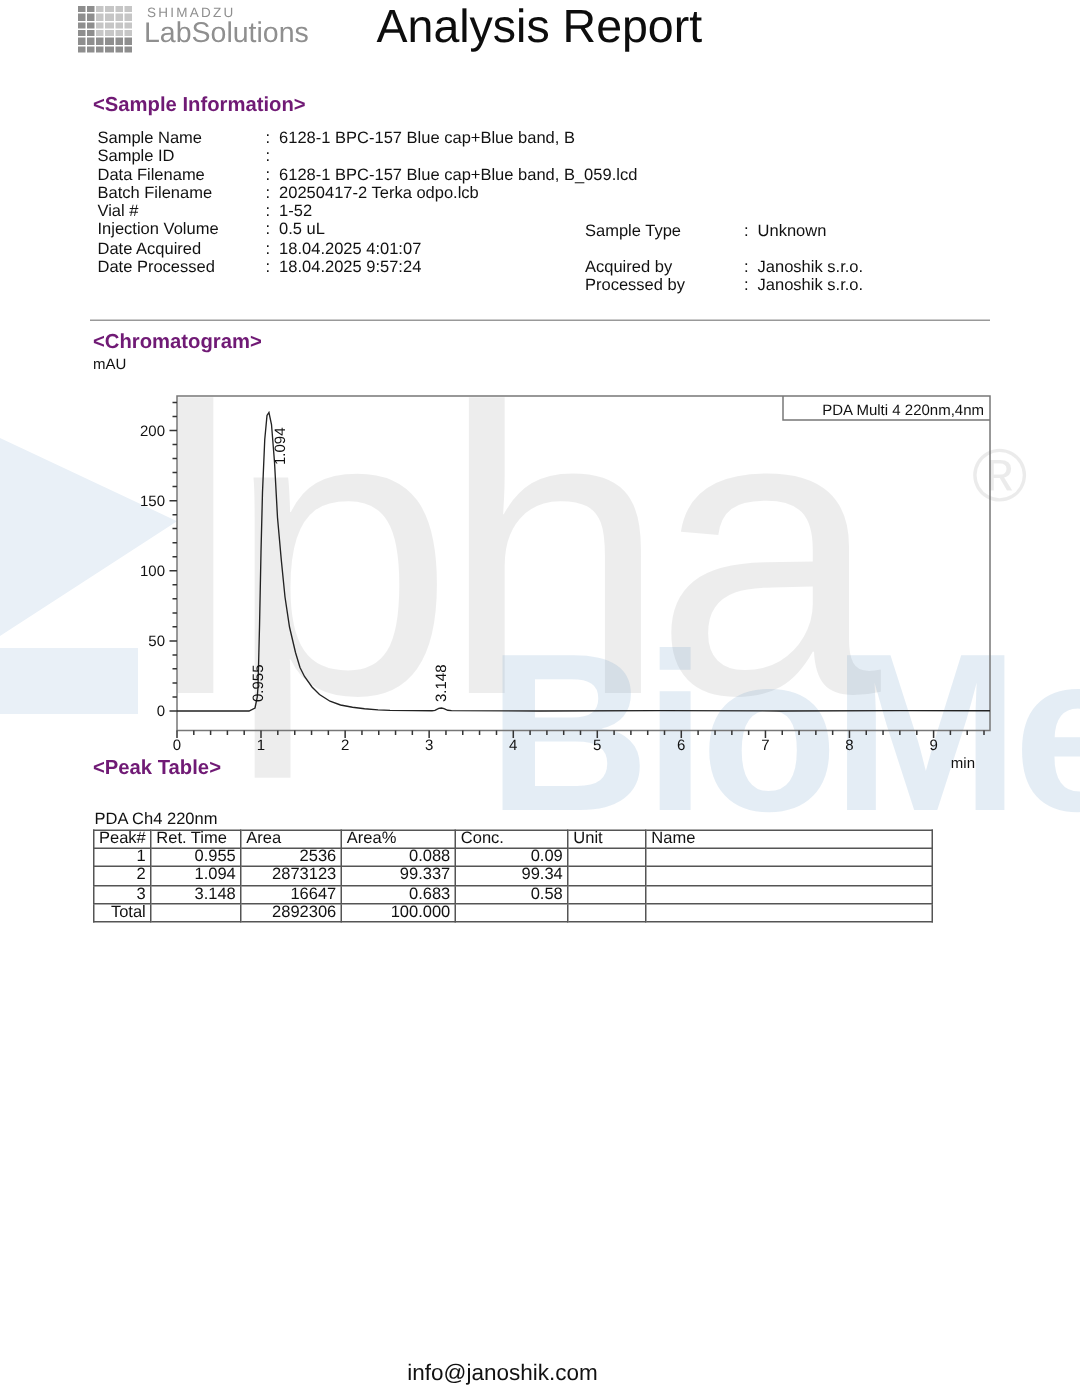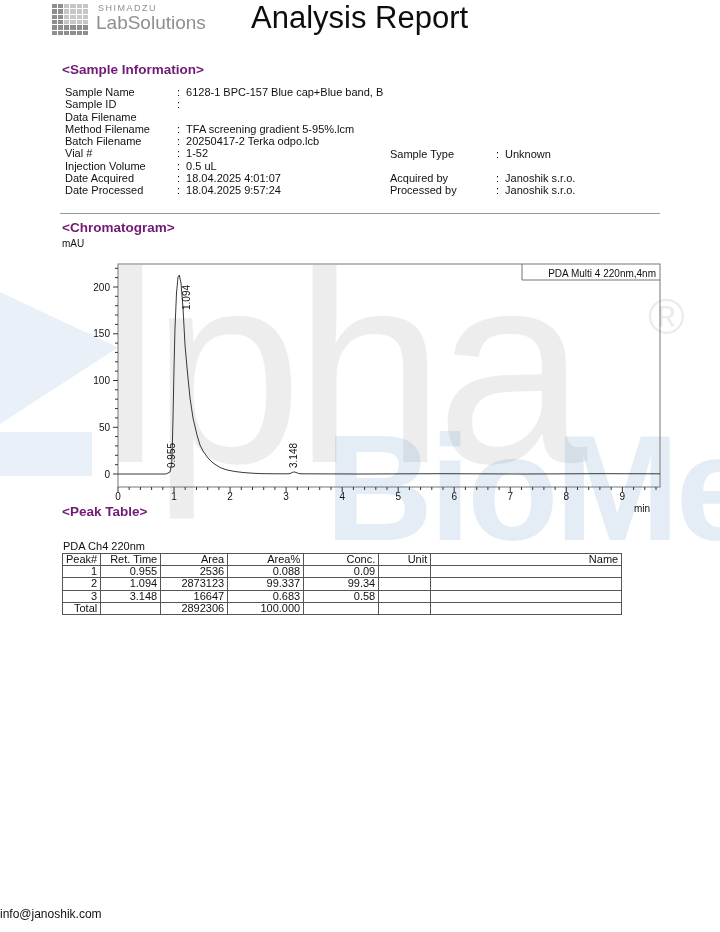--- a/index.html
+++ b/index.html
@@ -45,25 +45,25 @@
   svg text{font-family:"Liberation Sans",sans-serif;font-size:10px;fill:#111}
   .plot-border{fill:none;stroke:#777;stroke-width:1}
   .tick{stroke:#333;stroke-width:1;fill:none}
   .trace{fill:none;stroke:#222;stroke-width:0.9}
 
   
   .channel-label{left:63px;top:540px;font-size:11px}
   .ptable{position:absolute;left:62px;top:553px;border-collapse:collapse;table-layout:fixed;font-size:11px}
   .ptable td,.ptable th{border:1px solid #555;padding:0 3px;height:11.2px;line-height:11.2px;
     font-weight:400;white-space:nowrap;overflow:hidden}
-  .ptable th{text-align:right}
+  .ptable th{text-align:left}
   .ptable td{text-align:right}
   .ptable td.empty{text-align:left}
 
-  .footer{left:0;top:907px;width:670px;font-size:12px}
+  .footer{left:0;top:907px;width:670px;text-align:center;font-size:15px}
 </style>
 </head>
 <body>
 
 <div class="wm wm-logo-tri"></div>
 <div class="wm wm-logo-bar"></div>
 <div class="wm wm-alpha">lpha</div>
 <div class="wm wm-reg">®</div>
 <div class="wm wm-biomed">BioMed</div>
 
@@ -115,24 +115,21 @@
   <div class="si-row">
       <span class="si-label">Sample Name</span>
       <span class="si-value">6128-1 BPC-157 Blue cap+Blue band, B</span>
     </div>
   <div class="si-row">
       <span class="si-label">Sample ID</span>
       <span class="si-value"></span>
     </div>
   <div class="si-row">
       <span class="si-label">Data Filename</span>
-    </div>
-  <div class="si-row">
-      <span class="si-label">Method Filename</span>
-      <span class="si-value">TFA screening gradient 5-95%.lcm</span>
+      <span class="si-value">6128-1 BPC-157 Blue cap+Blue band, B_059.lcd</span>
     </div>
   <div class="si-row">
       <span class="si-label">Batch Filename</span>
       <span class="si-value">20250417-2 Terka odpo.lcb</span>
     </div>
   <div class="si-row">
       <span class="si-label">Vial #</span>
       <span class="si-value">1-52</span>
     </div>
   <div class="si-row">

